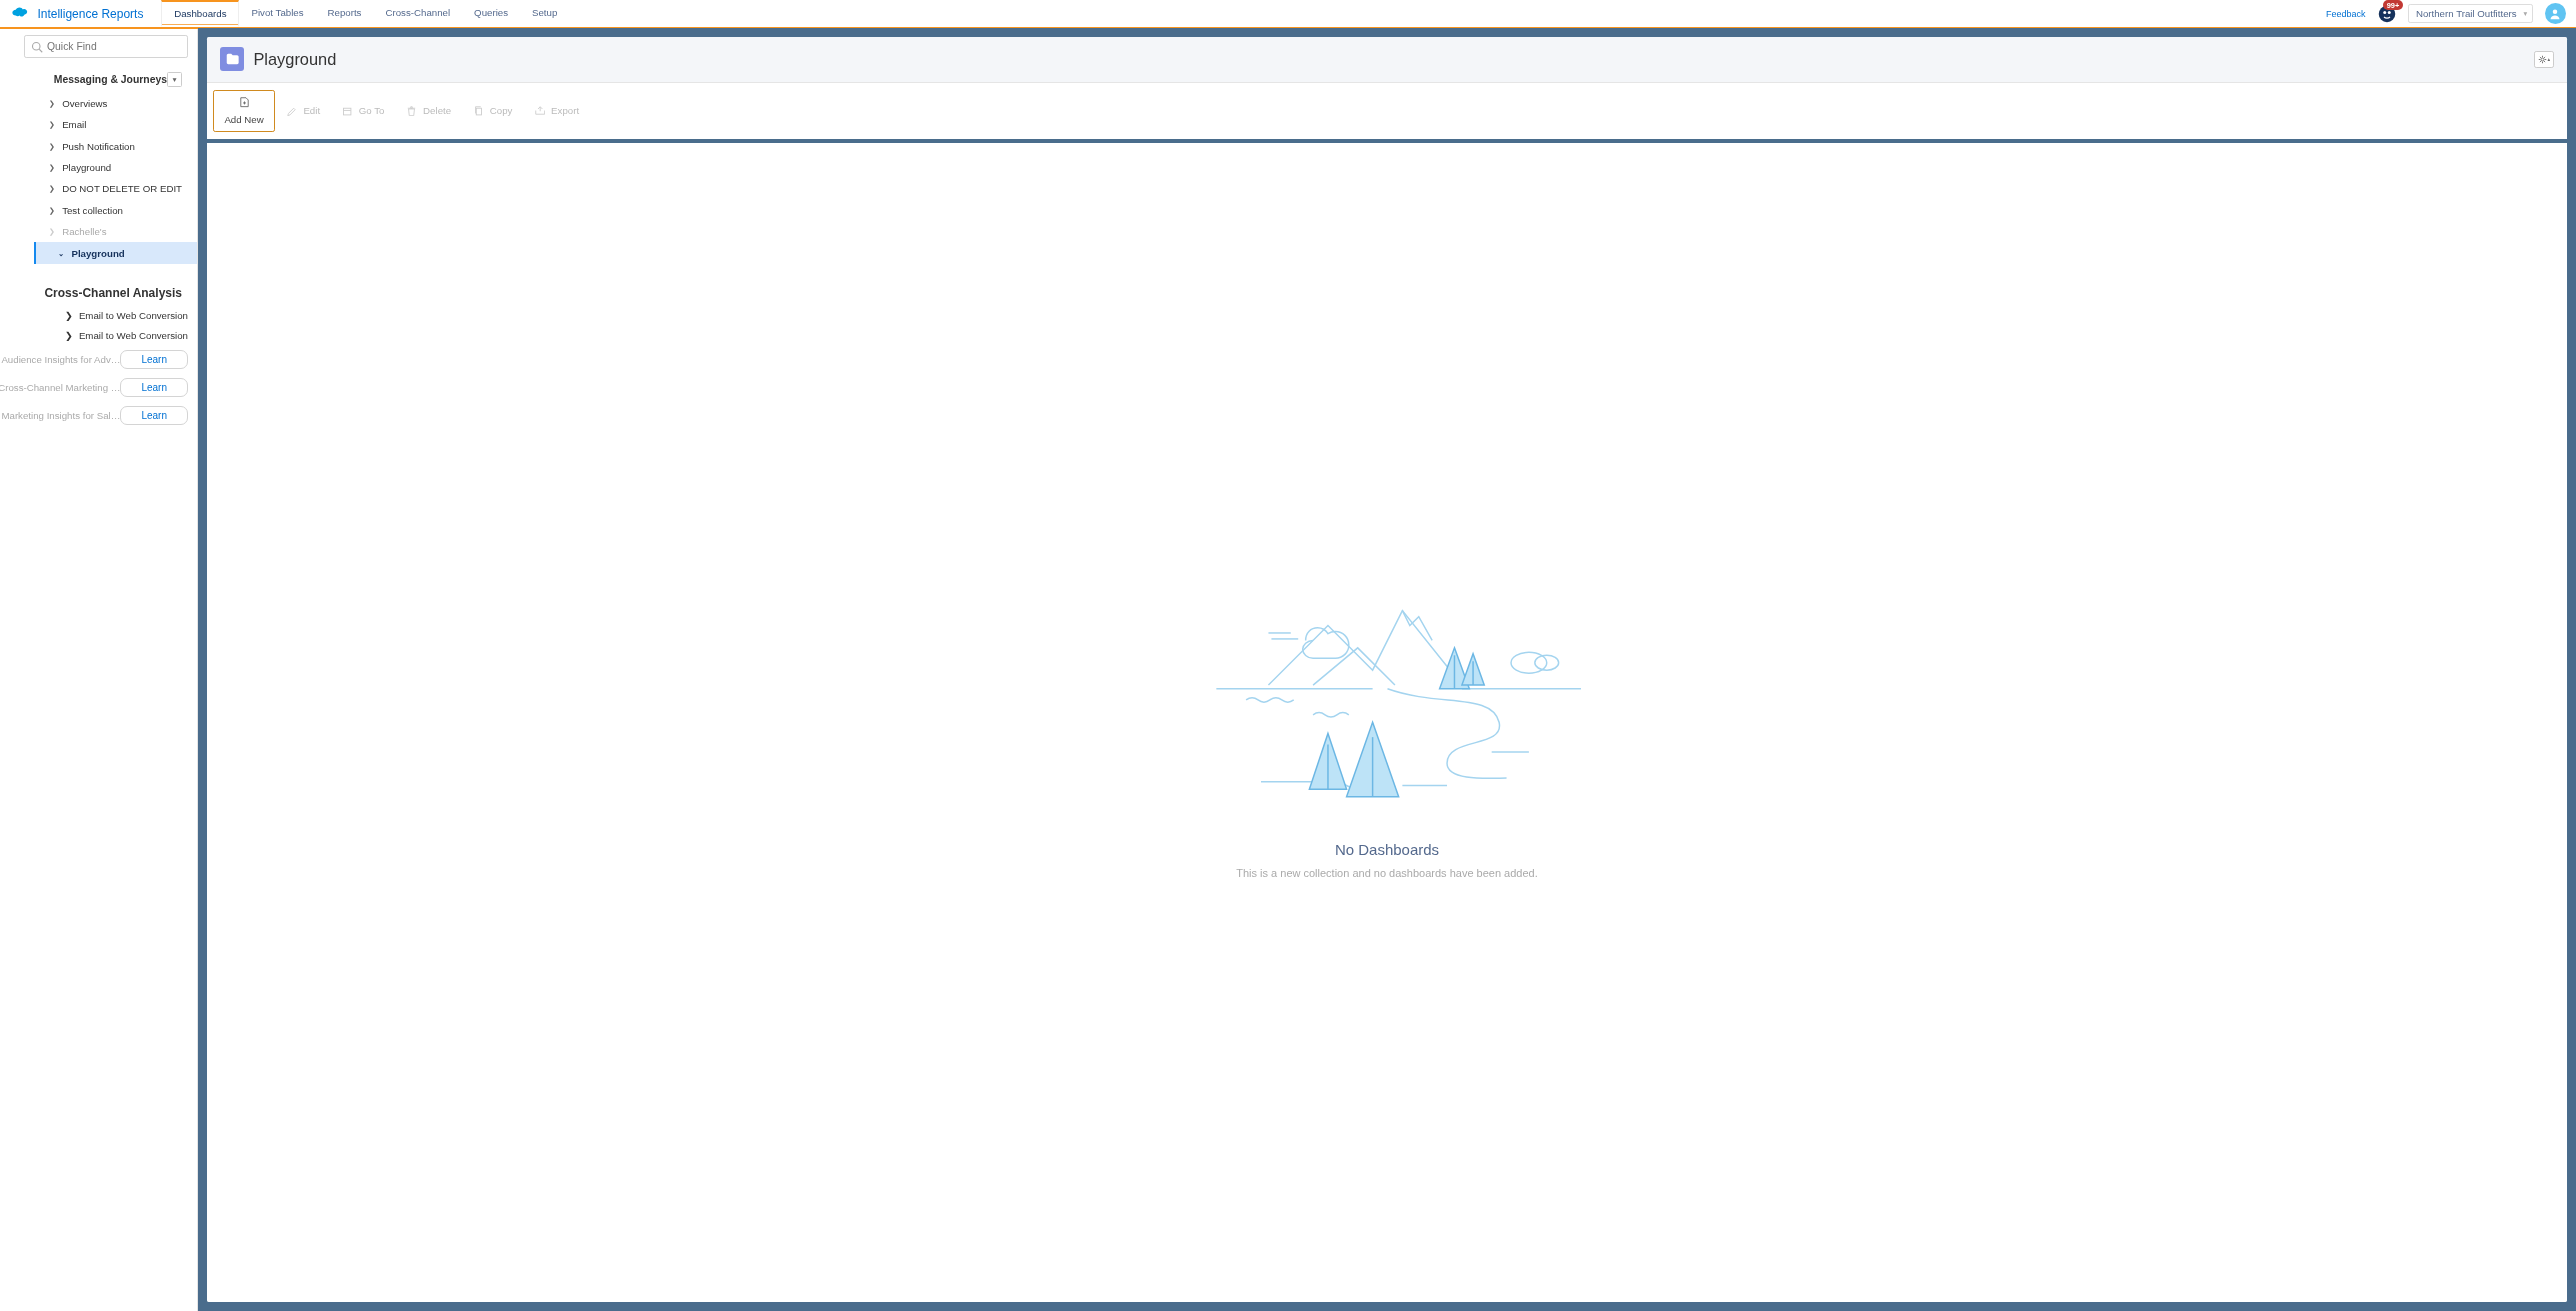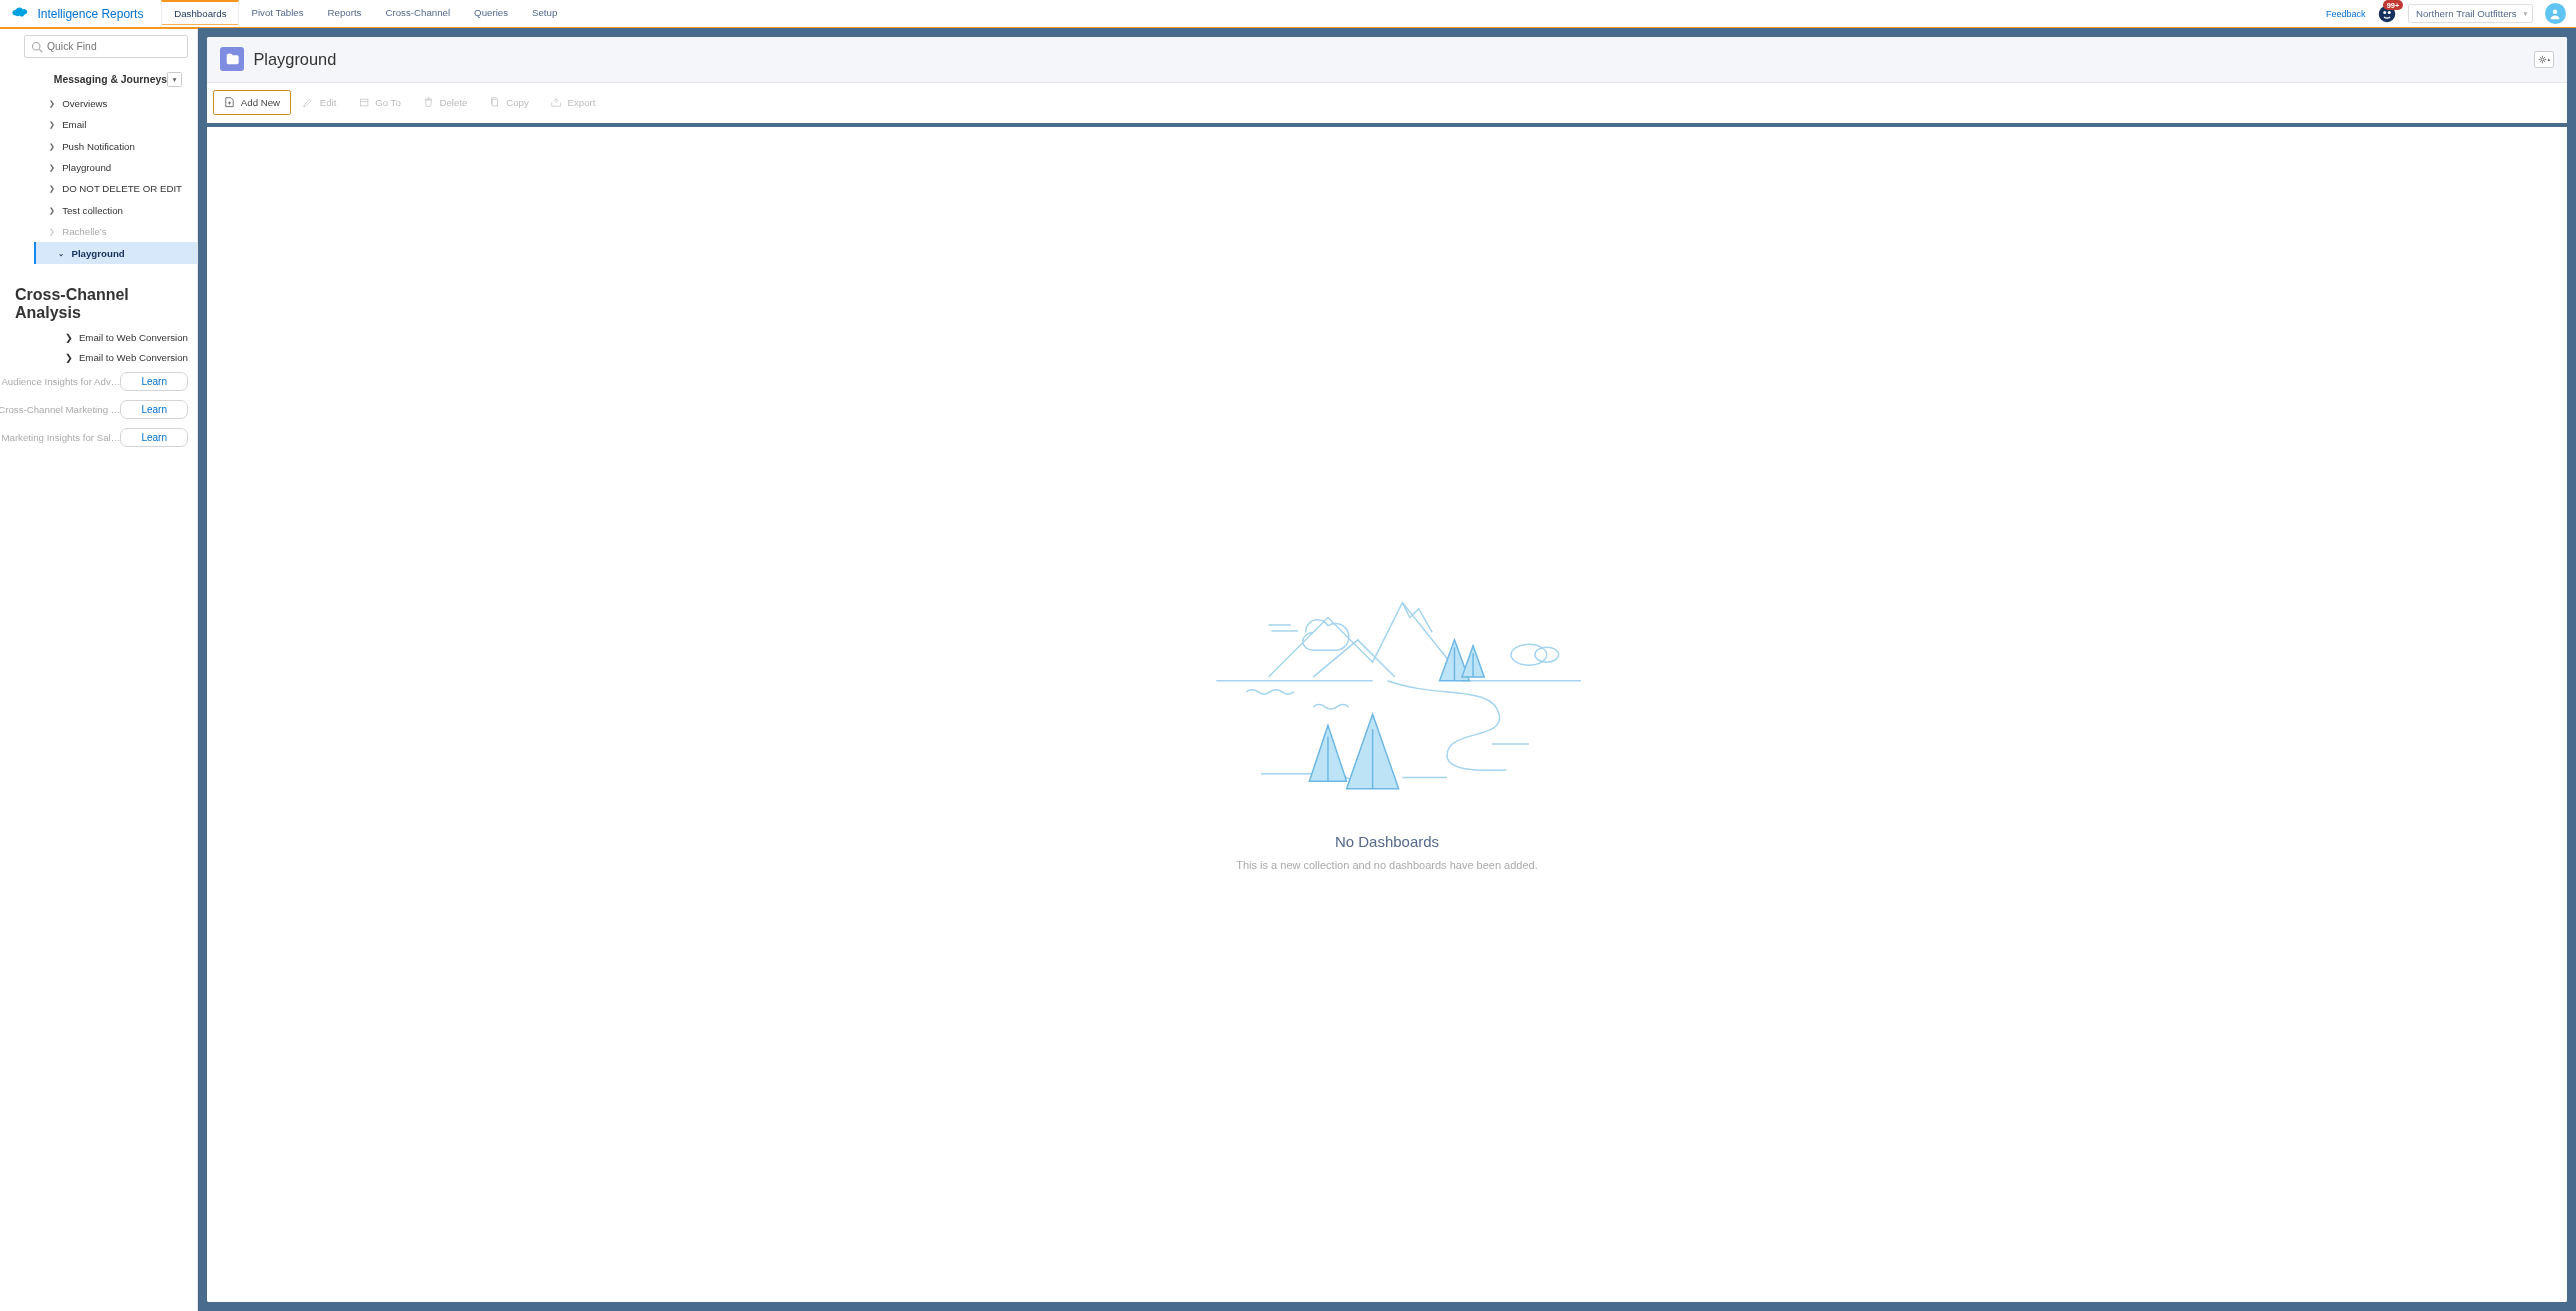--- a/index.html
+++ b/index.html
@@ -37,42 +37,42 @@
   .section-head { display: flex; align-items: center; justify-content: space-between; padding: 6px 15px; font-weight: 600; font-size: 10.4px; color: #333; }
   .section-head .dd { border: 0.7px solid #ccc; width: 15px; height: 15px; display: flex; align-items: center; justify-content: center; font-size: 6.7px; color: #666; border-radius: 1.5px; cursor: pointer;}
   .tree { list-style: none; }
   .tree li { display: flex; align-items: center; padding: 5.2px 15px; font-size: 9.7px; color: #333; cursor: pointer; gap: 6px; }
   .tree li.muted { color: #aaa; }
   .tree li.selected { background: #d8e8fb; font-weight: 600; color: #16325c; border-left: 2.2px solid #1589ee; padding-left: 22.3px; }
   .tree li .chev { font-size: 7.4px; color: #666; width: 7.4px; }
   .tree li.selected .chev { color: #16325c; }
   .tree li.muted .chev { color: #ccc; }
   .divider { border: none; border-top: 0.7px solid #e5e5e5; margin: 7.4px 15px; }
-  .sub-head { padding: 6px 15px; font-weight: 600; font-size: 16px; color: #333; }
+  .sub-head { padding: 6px 15px; font-weight: 600; font-size: 12px; color: #333; }
   .item-row { display: flex; align-items: center; justify-content: space-between; padding: 4.5px 9px 4.5px 15px; }
   .item-row .left { display: flex; align-items: center; gap: 6px; flex: 1; overflow: hidden; }
   .item-row .label { overflow: hidden; text-overflow: ellipsis; white-space: nowrap; font-size: 9.7px; }
   .item-row.muted .label { color: #aaa; }
   .item-row.muted .chev { color: #ccc; }
   .learn-btn { border: 0.7px solid #d4d4d4; background: #fff; color: #0070d2; padding: 3px 20px; font-size: 10px; border-radius: 7px; cursor: pointer; }
   
   
   .main { flex: 1; background: #4a6d8c; position: relative; overflow: hidden; padding: 9px; }
   .main::before { content: ""; position: absolute; inset: 0; background: #4a6d8c; opacity: .95; }
   .main-inner { position: relative; background: #f4f6f9; border-radius: 2.2px; height: 100%; display: flex; flex-direction: column; overflow: hidden; }
   .page-head { display: flex; align-items: center; padding: 10.4px 13.4px; gap: 9px; border-bottom: 0.7px solid #e5e5e5; background: #f4f6f9; }
   .page-head .folder-icon { width: 24px; height: 24px; background: #7f8de1; border-radius: 3px; display: flex; align-items: center; justify-content: center; }
   .page-head h1 { font-size: 16.4px; font-weight: 400; color: #333; }
   .page-head .spacer { flex: 1; }
   .page-head .gear { width: 19.4px; height: 16.4px; border: 0.7px solid #ccc; border-radius: 2.2px; display: flex; align-items: center; justify-content: center; font-size: 9px; color: #666; cursor: pointer; background: #fff; }
   
   .toolbar { display: flex; align-items: center; gap: 1.5px; padding: 7.4px 6px; background: #fff; border-bottom: 4.5px solid #4a6d8c; }
   .tool-btn { display: flex; align-items: center; gap: 6px; padding: 6px 10.4px; font-size: 9.7px; color: #bbb; cursor: pointer; border-radius: 2.2px; }
   .tool-btn.enabled { color: #444; }
-  .tool-btn.highlight { border: 1.5px solid #d08a1f; border-radius: 2.2px; }
+  .tool-btn.highlight { border: 1.5px solid #d08a1f; border-radius: 2.2px; flex-direction: column; }
   .tool-btn .ico { width: 10.4px; height: 10.4px; display: flex; align-items: center; justify-content: center; }
   
   .content { flex: 1; background: #fff; display: flex; flex-direction: column; align-items: center; justify-content: center; padding: 44px; overflow: hidden; }
   .illus { width: 417px; height: 253px; margin-bottom: 22.3px; }
   .empty-title { font-size: 15px; color: #54698d; margin-bottom: 9px; }
   .empty-sub { font-size: 11px; color: #aaa; }
   
   svg { display: block; }
 </style>
 </head>

